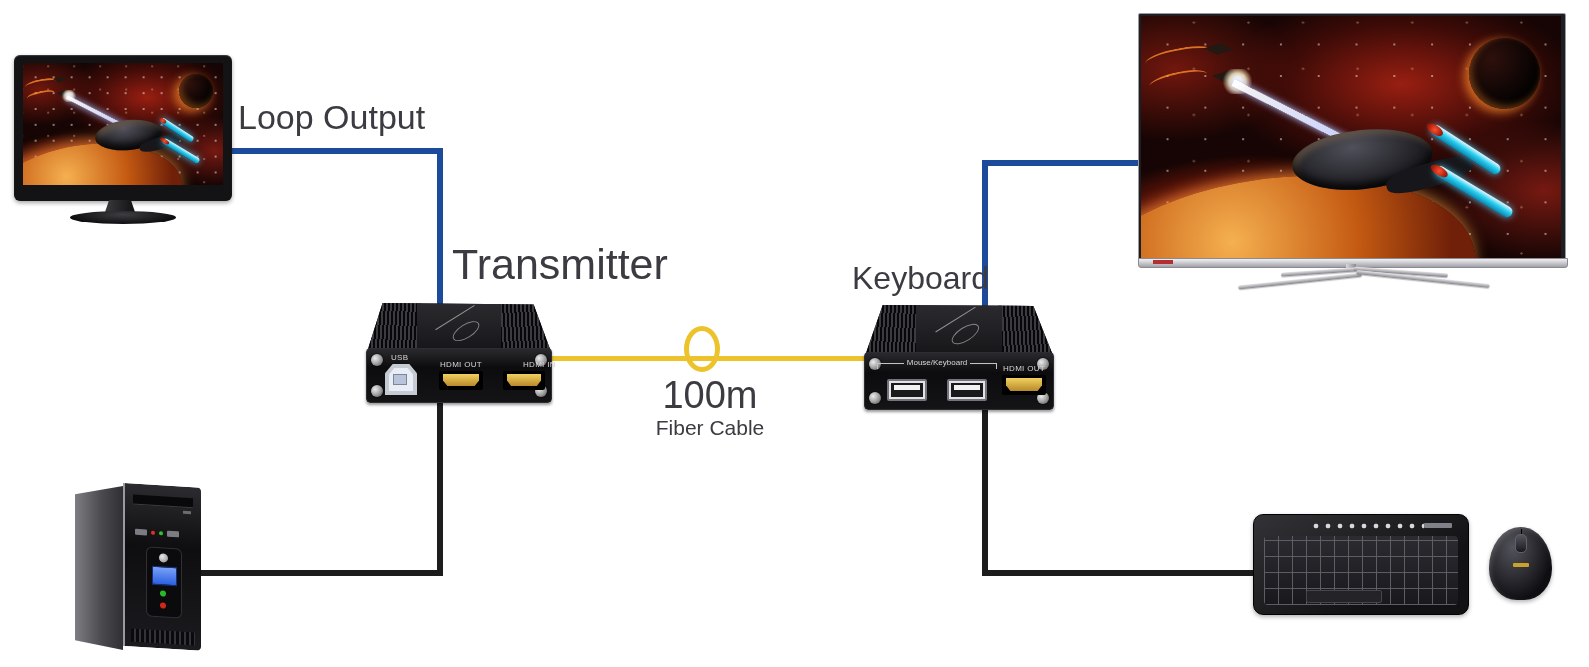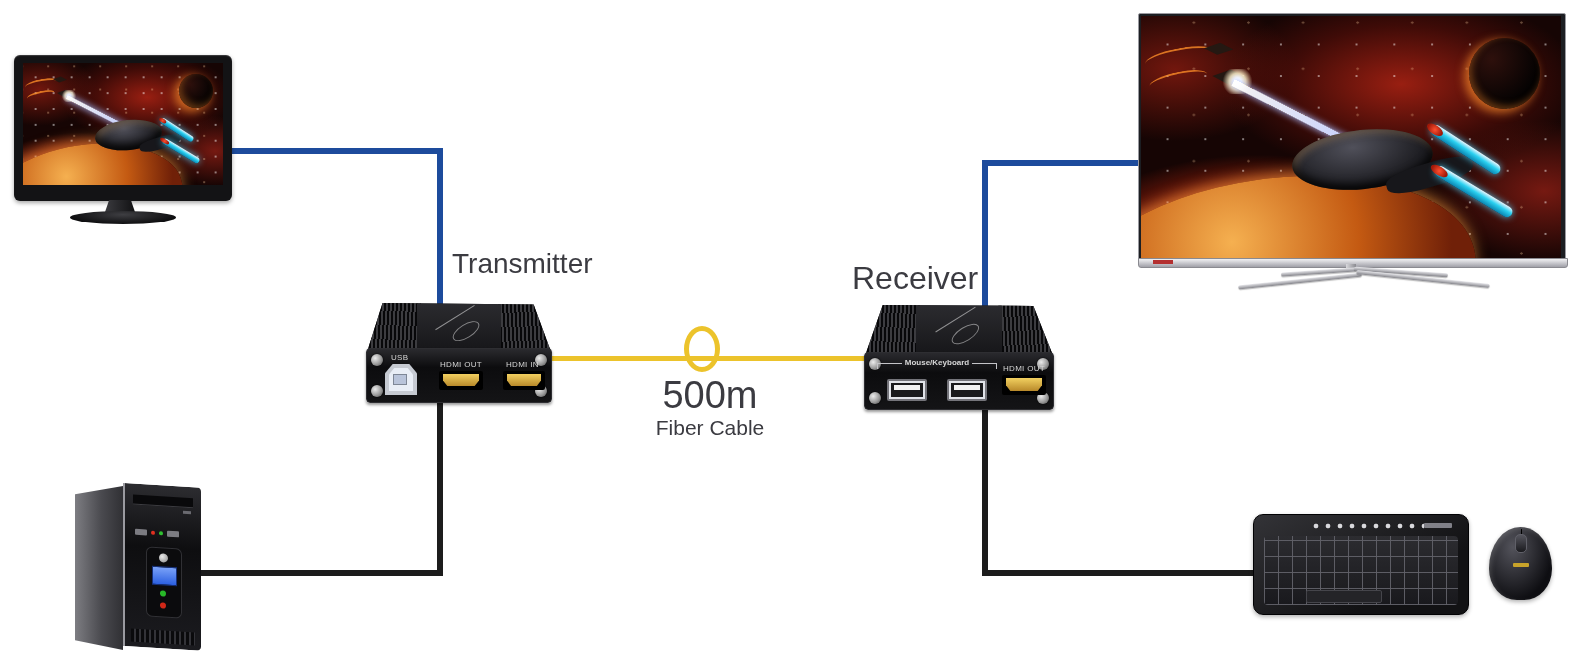--- a/index.html
+++ b/index.html
@@ -116,21 +116,21 @@
      clip-path:polygon(0 0,100% 0,100% 55%,88% 100%,12% 100%,0 55%);}
   
   .usb-a{position:absolute;width:36px;height:18px;background:#e2e4e9;border:2px solid #74747a;border-radius:2px;}
   .usb-a-inner{position:absolute;inset:2px;background:#1a1a1c;}
   .usb-a-tab{position:absolute;left:3px;right:3px;top:2px;height:5px;background:#f2f2f2;}
   
   .group-label{position:absolute;left:12px;top:5px;width:120px;display:flex;align-items:flex-start;}
   .group-label .bline{flex:1;height:5px;border-top:1px solid #c4c4c8;margin-top:5px;}
   .group-label .bline.bl{border-left:1px solid #c4c4c8;}
   .group-label .bline.br{border-right:1px solid #c4c4c8;}
-  .group-label .btext{color:#d6d6d6;font-size:8px;padding:0 3px;white-space:nowrap;font-weight:bold;}
+  .group-label .btext{color:#d6d6d6;font-size:8px;padding:0 3px;white-space:nowrap;}
 
   
   .pc-side{position:absolute;left:75px;top:486px;width:48px;height:164px;
      background:linear-gradient(90deg,#7d7d82,#4a4a4f 55%,#303034);
      clip-path:polygon(0 5%,100% 0,100% 100%,0 94%);}
   .pc-front{position:absolute;left:123px;top:483px;width:76px;height:163px;
      background:linear-gradient(180deg,#2c2c30,#0e0e10 38%,#1b1b1f);
      border-left:2px solid #9a9aa0;border-radius:0 4px 4px 0;transform:skewY(3.5deg);transform-origin:0 0;}
   .pc-slot{position:absolute;left:8px;right:8px;top:11px;height:9px;background:#09090b;
      border-bottom:1px solid #3c3c40;}
@@ -184,23 +184,24 @@
   <div class="line blue" style="left:437px;top:148px;width:6px;height:160px;"></div>
   <div class="line black" style="left:437px;top:396px;width:6px;height:180px;"></div>
   <div class="line black" style="left:201px;top:570px;width:242px;height:6px;"></div>
   <div class="line yellow" style="left:549px;top:356px;width:320px;height:5px;"></div>
   <div class="fiber-loop"></div>
   <div class="line blue" style="left:982px;top:160px;width:174px;height:6px;"></div>
   <div class="line blue" style="left:982px;top:160px;width:6px;height:152px;"></div>
   <div class="line black" style="left:982px;top:400px;width:6px;height:176px;"></div>
   <div class="line black" style="left:982px;top:570px;width:278px;height:6px;"></div>
 
-  <div class="lbl" style="left:452px;top:248px;font-size:28px;">Transmitter</div>
-  <div class="lbl" style="left:852px;top:260px;font-size:32px;">Receiver</div>
-  <div class="lbl" style="left:610px;top:374px;width:200px;text-align:center;font-size:38px;">500m</div>
+  <div class="lbl" style="left:238px;top:98px;font-size:34px;">Loop Output</div>
+  <div class="lbl" style="left:452px;top:240px;font-size:43px;">Transmitter</div>
+  <div class="lbl" style="left:852px;top:260px;font-size:32px;">Keyboard</div>
+  <div class="lbl" style="left:610px;top:374px;width:200px;text-align:center;font-size:38px;">100m</div>
   <div class="lbl" style="left:610px;top:416px;width:200px;text-align:center;font-size:21px;">Fiber Cable</div>
 
   <div class="mon-frame"></div>
   <div class="scene" style="left:23px;top:63px;width:200px;height:122px;">
     <div class="stars"></div>
     <div class="surface"></div>
     <div class="planet"></div>
     <div class="trail t1"></div>
     <div class="trail t2"></div>
     <div class="smallship s1"></div>
@@ -258,21 +259,21 @@
     <div class="screw sc-br"></div>
     <div class="port-label" style="left:24px;top:4px;">USB</div>
     <div class="usb-b">
       <div class="usb-b-inner"></div>
       <div class="usb-b-slot"></div>
     </div>
     <div class="port-label" style="left:73px;top:11px;">HDMI OUT</div>
     <div class="hdmi" style="left:72px;top:22px;width:44px;height:19px;">
       <div class="hdmi-pin"></div>
     </div>
-    <div class="port-label" style="left:139px;top:11px;">HDMI IN</div>
+    <div class="port-label" style="left:156px;top:11px;">HDMI IN</div>
     <div class="hdmi" style="left:136px;top:22px;width:42px;height:19px;">
       <div class="hdmi-pin"></div>
     </div>
   </div>
 
   <div class="dev-top rx-top">
     <div class="fins fl"></div>
     <div class="fins fr"></div>
     <div class="top-panel">
       <div class="top-mark"></div>

